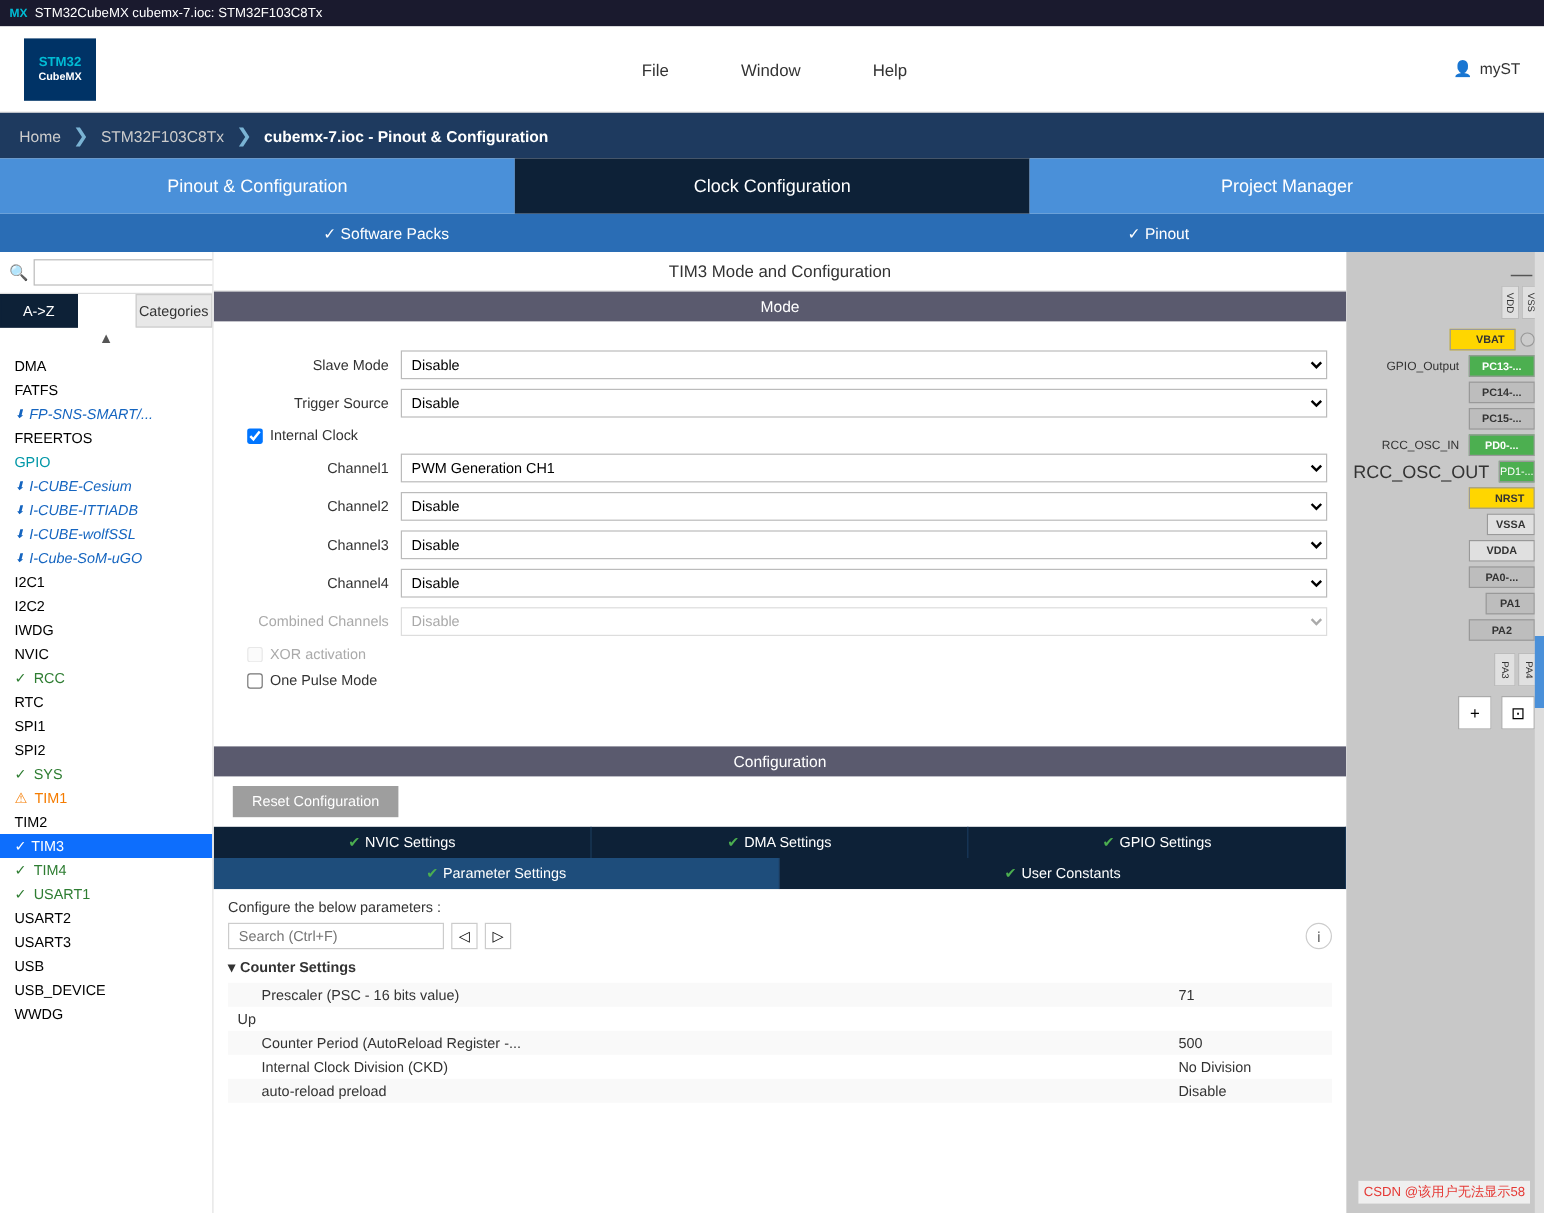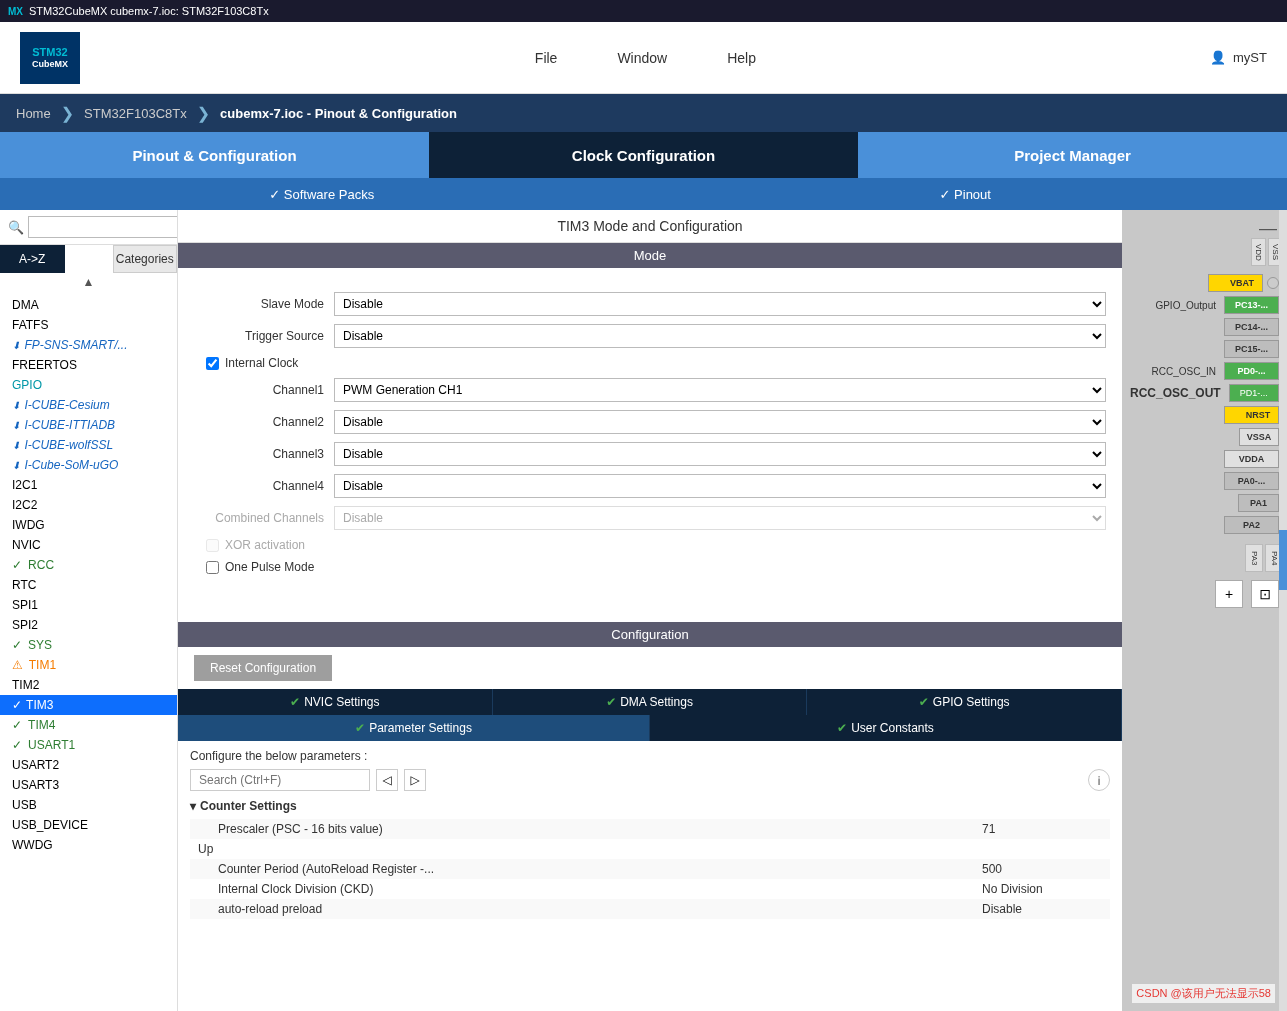--- a/index.html
+++ b/index.html
@@ -47,21 +47,21 @@
     }
     .breadcrumb-item { color: #ccc; }
     .breadcrumb-item.active { color: white; font-weight: bold; }
     .breadcrumb-sep { margin: 0 10px; color: #7ab3d4; font-size: 16px; }
 
     
     .tab-bar {
       display: flex;
       height: 46px;
     }
-    .tab { flex: 1; display: flex; align-items: center; justify-content: center; font-size: 15px; font-weight: bold; cursor: pointer; }
+    .tab { flex: 1; display: flex; align-items: center; justify-content: center; font-size: 15px; font-weight: normal; cursor: pointer; }
     .tab.inactive { background: #4a90d9; color: white; }
     .tab.active { background: #0d2137; color: white; }
     .tab.right { background: #4a90d9; color: white; }
 
     
     .sub-nav {
       background: #2a6db5;
       display: flex;
       height: 32px;
       align-items: center;
@@ -658,21 +658,21 @@
         <span class="pin-label"></span>
         <div class="pin-chip pin-gray" style="width:55px;height:18px;display:flex;align-items:center;justify-content:center;font-size:9px;font-weight:bold;border:1px solid #999;background:#bdbdbd;">PC15-...</div>
       </div>
 
       <div class="pin-row" style="display:flex; align-items:center; justify-content:flex-end; gap:4px; margin-bottom:2px;">
         <span class="pin-label" style="font-size:10px;color:#333;">RCC_OSC_IN</span>
         <div class="pin-chip pin-green" style="width:55px;height:18px;display:flex;align-items:center;justify-content:center;font-size:9px;font-weight:bold;border:1px solid #999;background:#4caf50;color:white;">PD0-...</div>
       </div>
 
       <div class="pin-row" style="display:flex; align-items:center; justify-content:flex-end; gap:4px; margin-bottom:2px;">
-        <span class="pin-label" style="font-size:12px;color:#333;font-weight:bold;">RCC_OSC_OUT</span>
+        <span class="pin-label" style="font-size:15px;color:#333;">RCC_OSC_OUT</span>
         <div class="pin-chip pin-green" style="width:78px;height:18px;display:flex;align-items:center;justify-content:center;font-size:9px;font-weight:normal;border:1px solid #999;background:#4caf50;color:white;">PD1-...</div>
       </div>
 
       <div class="pin-row" style="display:flex; align-items:center; justify-content:flex-end; gap:4px; margin-bottom:2px;">
         <span class="pin-label"></span>
         <div class="pin-chip pin-yellow" style="width:55px;height:18px;display:flex;align-items:center;justify-content:center;font-size:9px;font-weight:bold;border:1px solid #999;background:#ffd600;">NRST</div>
       </div>
 
       <div class="pin-row" style="display:flex; align-items:center; justify-content:flex-end; gap:4px; margin-bottom:2px;">
         <span class="pin-label"></span>

